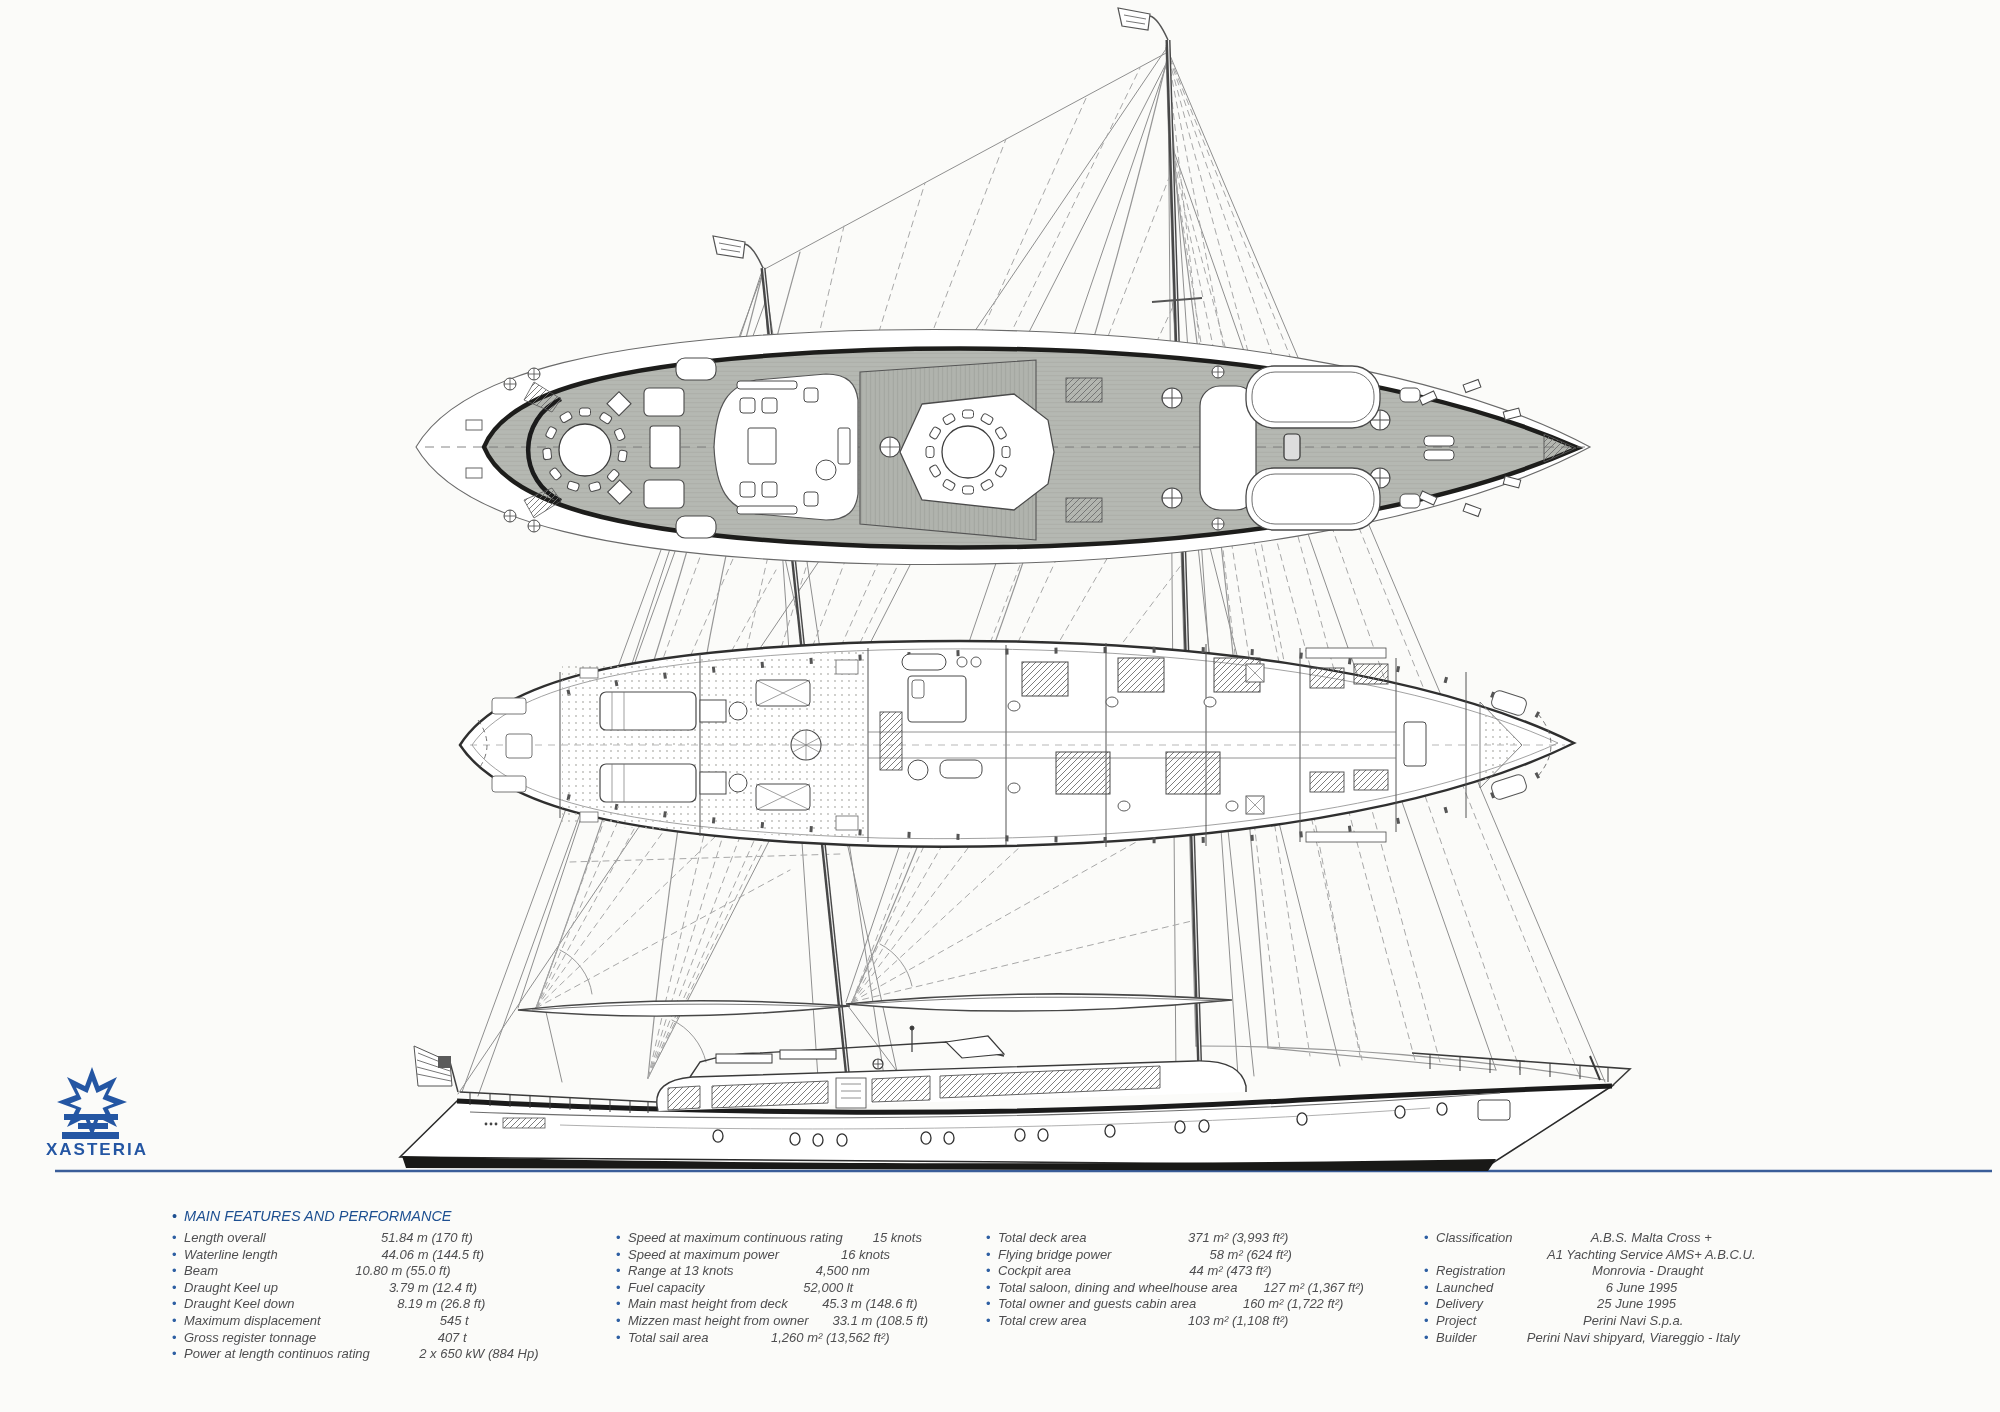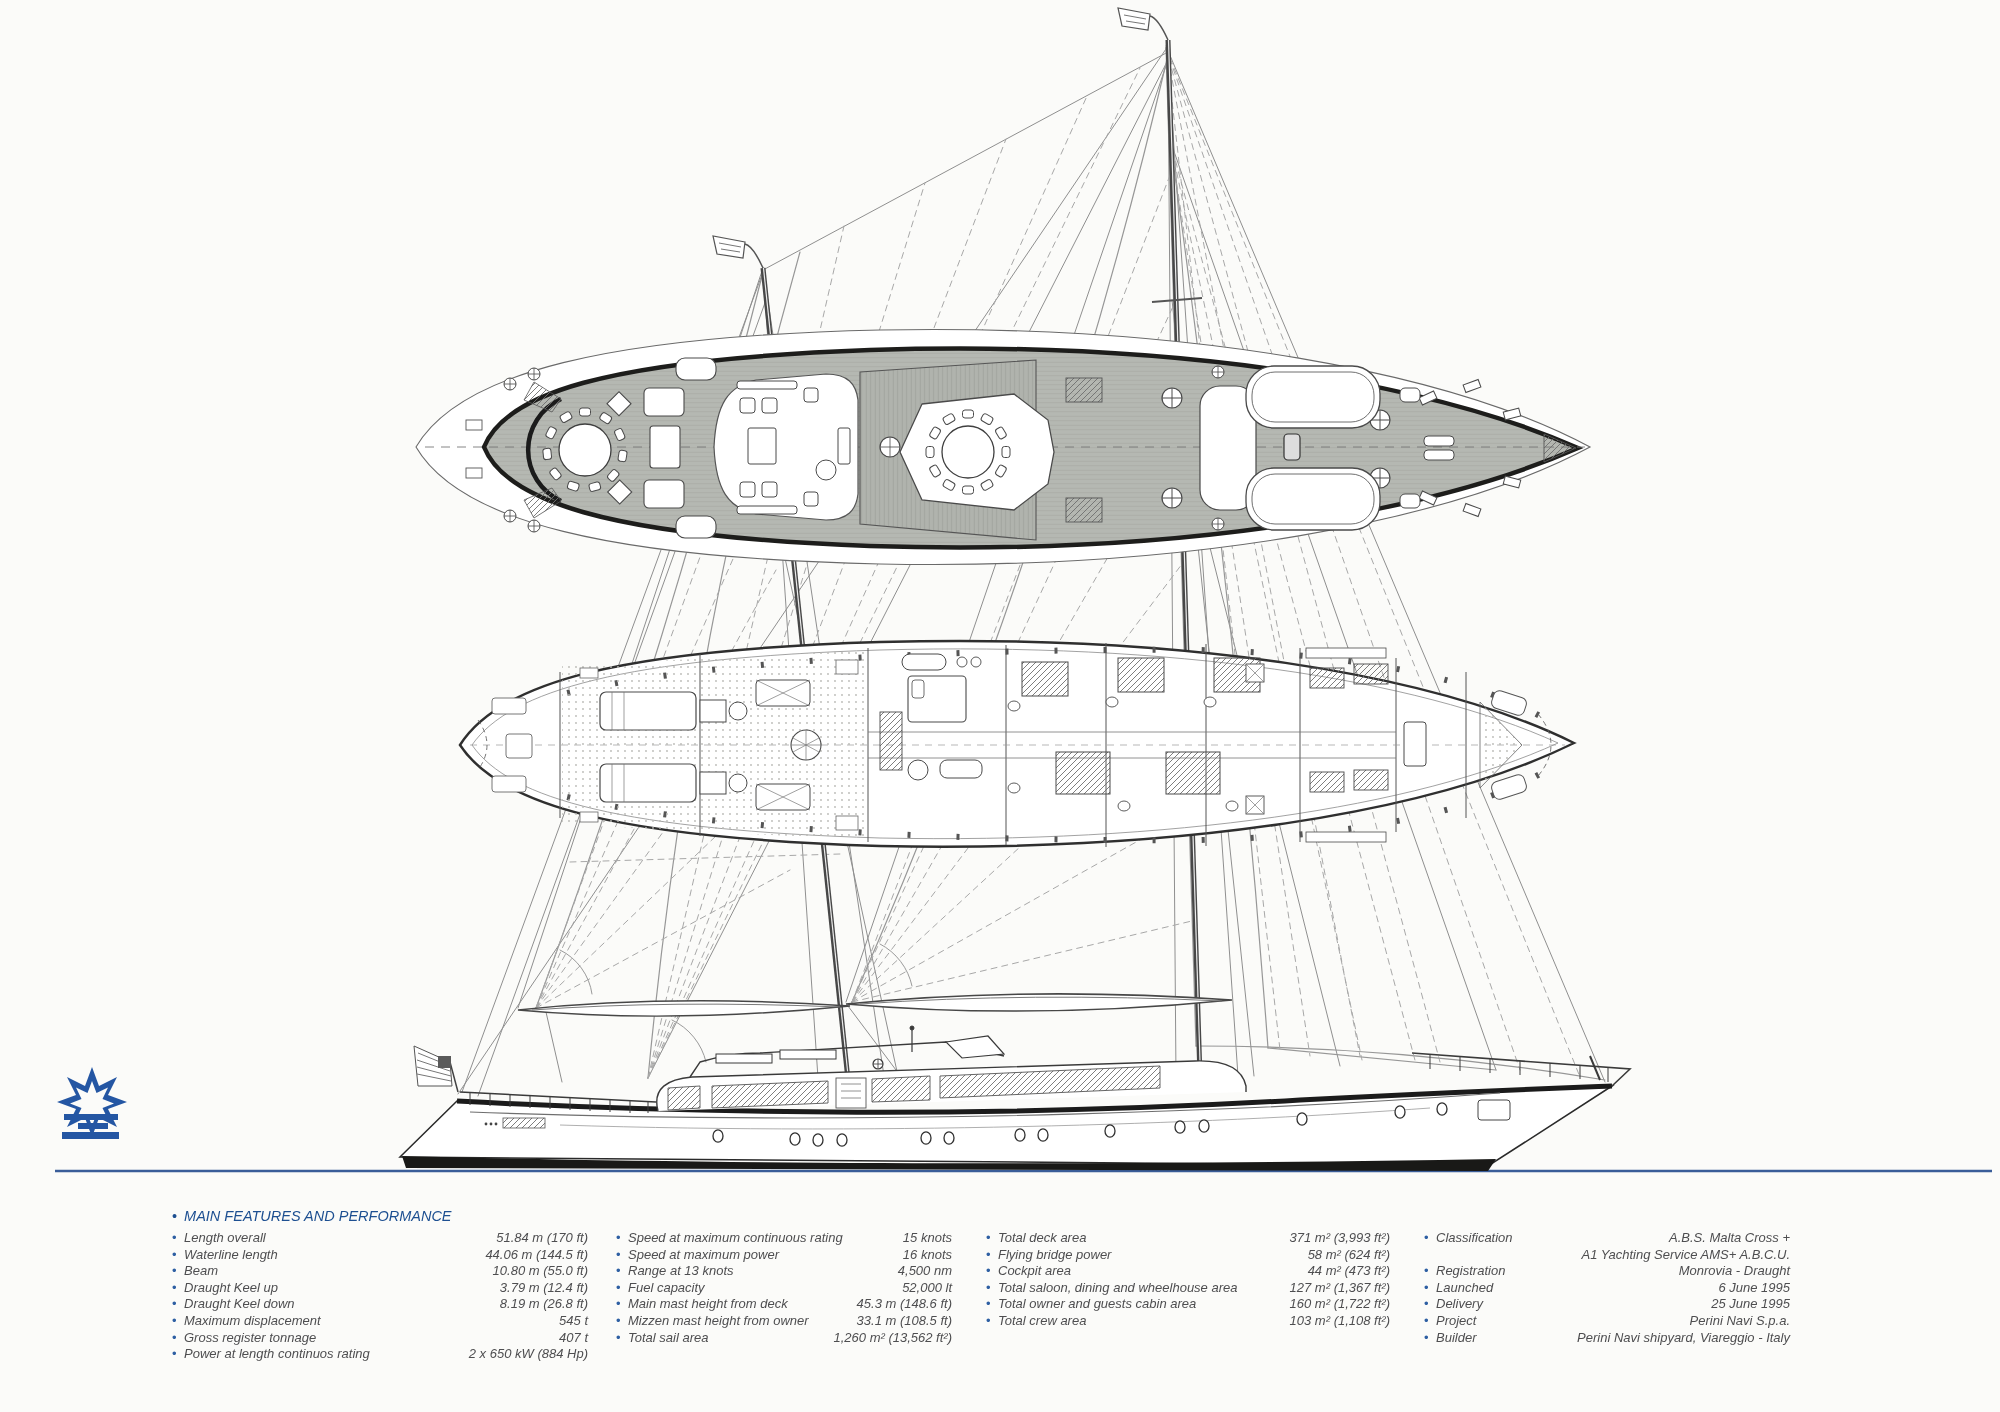--- a/index.html
+++ b/index.html
@@ -22,21 +22,21 @@
   }
   .specs .heading .blt{color:#1d4f91;margin-right:7px;font-style:normal;}
   .col{position:absolute;top:26px;font-size:13px;font-style:italic;line-height:16.6px;}
   .col1{left:172px;width:416px;}
   .col2{left:616px;width:336px;}
   .col3{left:986px;width:404px;}
   .col4{left:1424px;width:366px;}
   .row{display:flex;align-items:flex-start;}
   .row .blt{flex:0 0 12px;color:#2e5fa3;font-style:normal;}
   .row .lbl{flex:0 1 auto;white-space:nowrap;font-style:italic;}
-  .row .val{flex:1 1 auto;text-align:right;white-space:pre-line;}
+  .row .val{flex:1 1 auto;text-align:center;white-space:pre-line;}
 </style>
 </head>
 <body>
 
 <div class="page">
 
 <svg class="art" viewBox="0 0 2000 1412">
   <defs>
     <pattern id="plankH" width="6" height="4.5" patternUnits="userSpaceOnUse">
       <rect width="6" height="4.5" fill="#b5b8b2"></rect>
@@ -461,20 +461,23 @@
 
   <g fill="#2456a3">
     <path d="M92 1067 L99 1086 L117 1077 L108 1095 L127 1102 L108 1109 L117 1127 L99 1118 L92 1137 L85 1118 L67 1127 L76 1109 L57 1102 L76 1095 L67 1077 L85 1086 Z"></path>
     <path d="M92 1081 L96.5 1093 L108 1087.5 L102.5 1099 L114 1103.5 L102.5 1108 L108 1119.5 L96.5 1114 L92 1126 L87.5 1114 L76 1119.5 L81.5 1108 L70 1103.5 L81.5 1099 L76 1087.5 L87.5 1093 Z" fill="#fbfbf9"></path>
     <rect x="64" y="1114" width="54" height="6"></rect>
     <rect x="78" y="1123" width="30" height="6"></rect>
     <rect x="62" y="1132" width="57" height="7"></rect>
   </g>
 </svg>
 
+<div class="logo">
+  <div class="logo-text">XASTERIA</div>
+</div>
 
 <div class="specs">
   <div class="heading">
     <span class="blt">•</span><span>MAIN FEATURES AND PERFORMANCE</span>
   </div>
 
   <div class="col col1">
     <div class="row">
           <span class="blt">•</span>
           <span class="lbl">Length overall</span>

